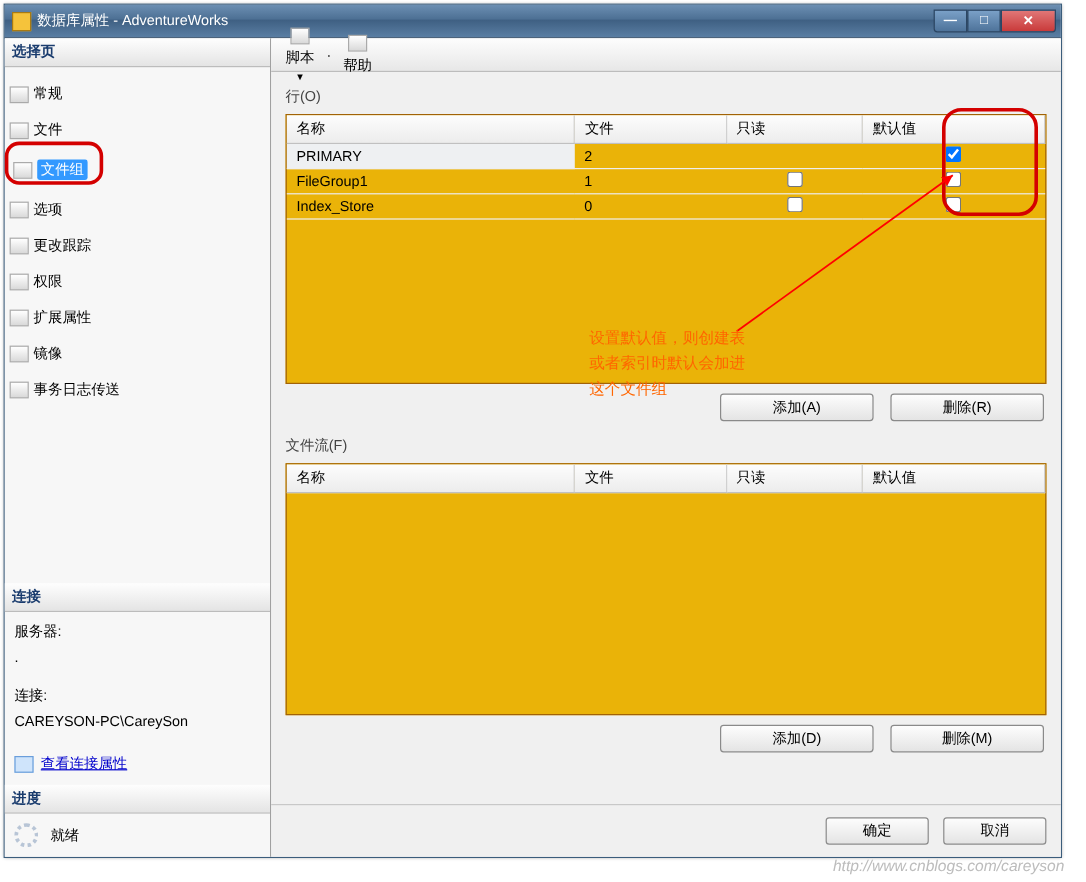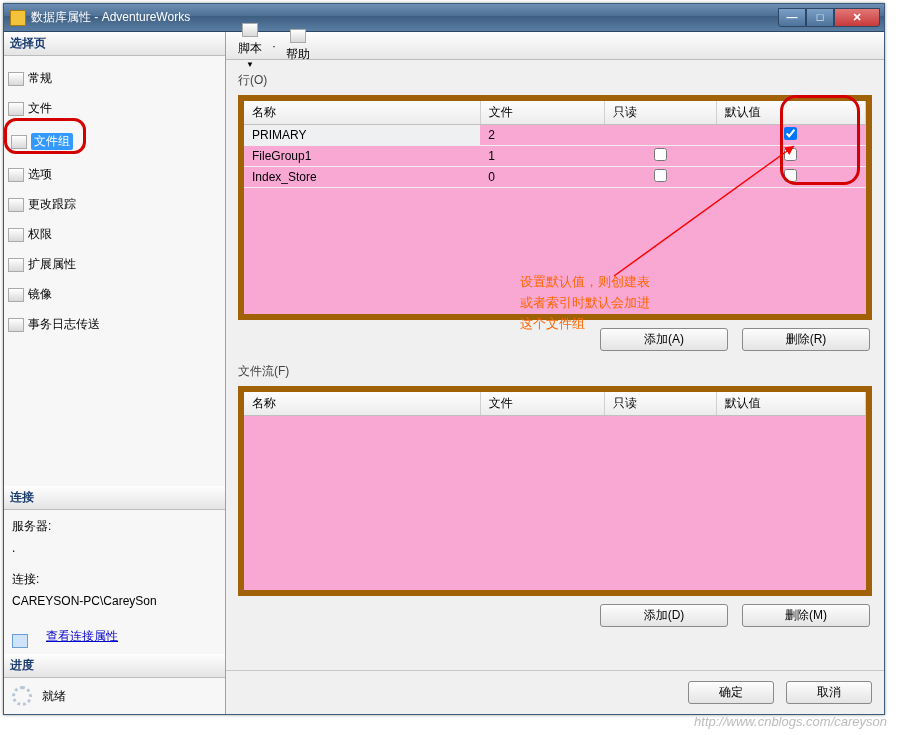--- a/index.html
+++ b/index.html
@@ -23,52 +23,52 @@
 .navitems { padding: 2px 0; }
 .navitem { display: flex; align-items: center; padding: 1px 4px; cursor: pointer; margin-top: 11px; }
 .navitem .navicon { width: 16px; height: 14px; background: linear-gradient(#fff,#d9d9d9); border: 1px solid #aaa; margin-right: 4px; }
 .navitem.selected .navlabel { background: #3399ff; color: #fff; border-radius: 2px; padding: 0 3px; }
 .navitem .navlabel { color: #000; }
 .navitem-wrap-highlight { border: 3px solid #d40000; border-radius: 12px; padding: 0 6px 0 0; display: inline-flex; }
 
 .conn-section { margin-top: auto; }
 .conn-body { padding: 6px 8px; font-size: 12px; line-height: 1.8; }
 .conn-link { color: #0000cc; text-decoration: underline; }
-.conn-link-row { display: flex; align-items: flex-end; gap: 18px; }
+.conn-link-row { display: flex; align-items: center; gap: 6px; }
 .conn-link-icon { width: 16px; height: 14px; background: #cfe4fb; border: 1px solid #6a9edb; }
 
 .progress-body { padding: 8px; display: flex; align-items: center; gap: 10px; }
 .spinner { width: 20px; height: 20px; border: 3px dotted #b8c5d6; border-radius: 50%; }
 
 .main { flex: 1; display: flex; flex-direction: column; background: #f0f0f0; }
 .toolbar { height: 28px; background: linear-gradient(#fdfdfd,#e7e7e7); border-bottom: 1px solid #bcbcbc; display: flex; align-items: center; padding: 0 8px; gap: 6px; }
 .toolbtn { display: flex; align-items: center; gap: 3px; padding: 2px 4px; flex-direction: column; }
 .toolicon { width: 16px; height: 14px; background: linear-gradient(#fff,#d9d9d9); border: 1px solid #aaa; }
 .toolarrow { font-size: 8px; }
 
 .content { flex: 1; padding: 10px 12px 10px 12px; display: flex; flex-direction: column; overflow: hidden; }
 .grouplabel { color: #444; margin: 2px 0 6px 0; }
 
-.grid-wrap { border: 6px solid #a16207; background: #f9a8d4; position: relative; height: 225px; }
+.grid-wrap { border: 1px solid #a16207; background: #eab308; position: relative; height: 225px; }
 .grid-wrap.small { height: 210px; }
 .grid { width: 100%; border-collapse: collapse; }
 .grid th { background: linear-gradient(#fdfdfd,#ececec); border-right: 1px solid #d0d0d0; border-bottom: 1px solid #c0c0c0; text-align: left; padding: 3px 8px; font-weight: normal; }
 .grid td { border-bottom: 1px solid #eee; padding: 2px 8px; height: 20px; }
 .grid .chkcell { text-align: center; }
 .grid input[type=checkbox] { }
 
 .col-name { width: 38%; }
 .col-file { width: 20%; }
 .col-ro { width: 18%; text-align: center; }
 .col-def { width: 24%; text-align: center; }
 
 .default-highlight { position: absolute; border: 3px solid #d40000; border-radius: 16px; top: -6px; right: 6px; width: 80px; height: 90px; pointer-events: none; }
 
 .annotation { position: absolute; color: #ff6600; font-size: 13px; line-height: 1.6; }
-.annotation-text { position: absolute; left: 516px; top: 268px; width: 140px; }
+.annotation-text { position: absolute; left: 487px; top: 268px; width: 140px; }
 .arrow-svg { position: absolute; left: 580px; top: 132px; pointer-events: none; }
 
 .btnrow { display: flex; justify-content: flex-end; gap: 14px; margin: 8px 2px 10px 0; }
 .btn { min-width: 128px; height: 23px; background: linear-gradient(#fdfdfd,#e4e4e4); border: 1px solid #8a8a8a; border-radius: 3px; cursor: pointer; }
 
 .footer-btns { border-top: 1px solid #c8c8c8; padding: 10px 12px; display: flex; justify-content: flex-end; gap: 12px; }
 .footer-btns .btn { min-width: 86px; }
 
 .watermark { position: absolute; right: 18px; bottom: 6px; color: #bcbcbc; font-style: italic; font-size: 13px; }
 </style>

